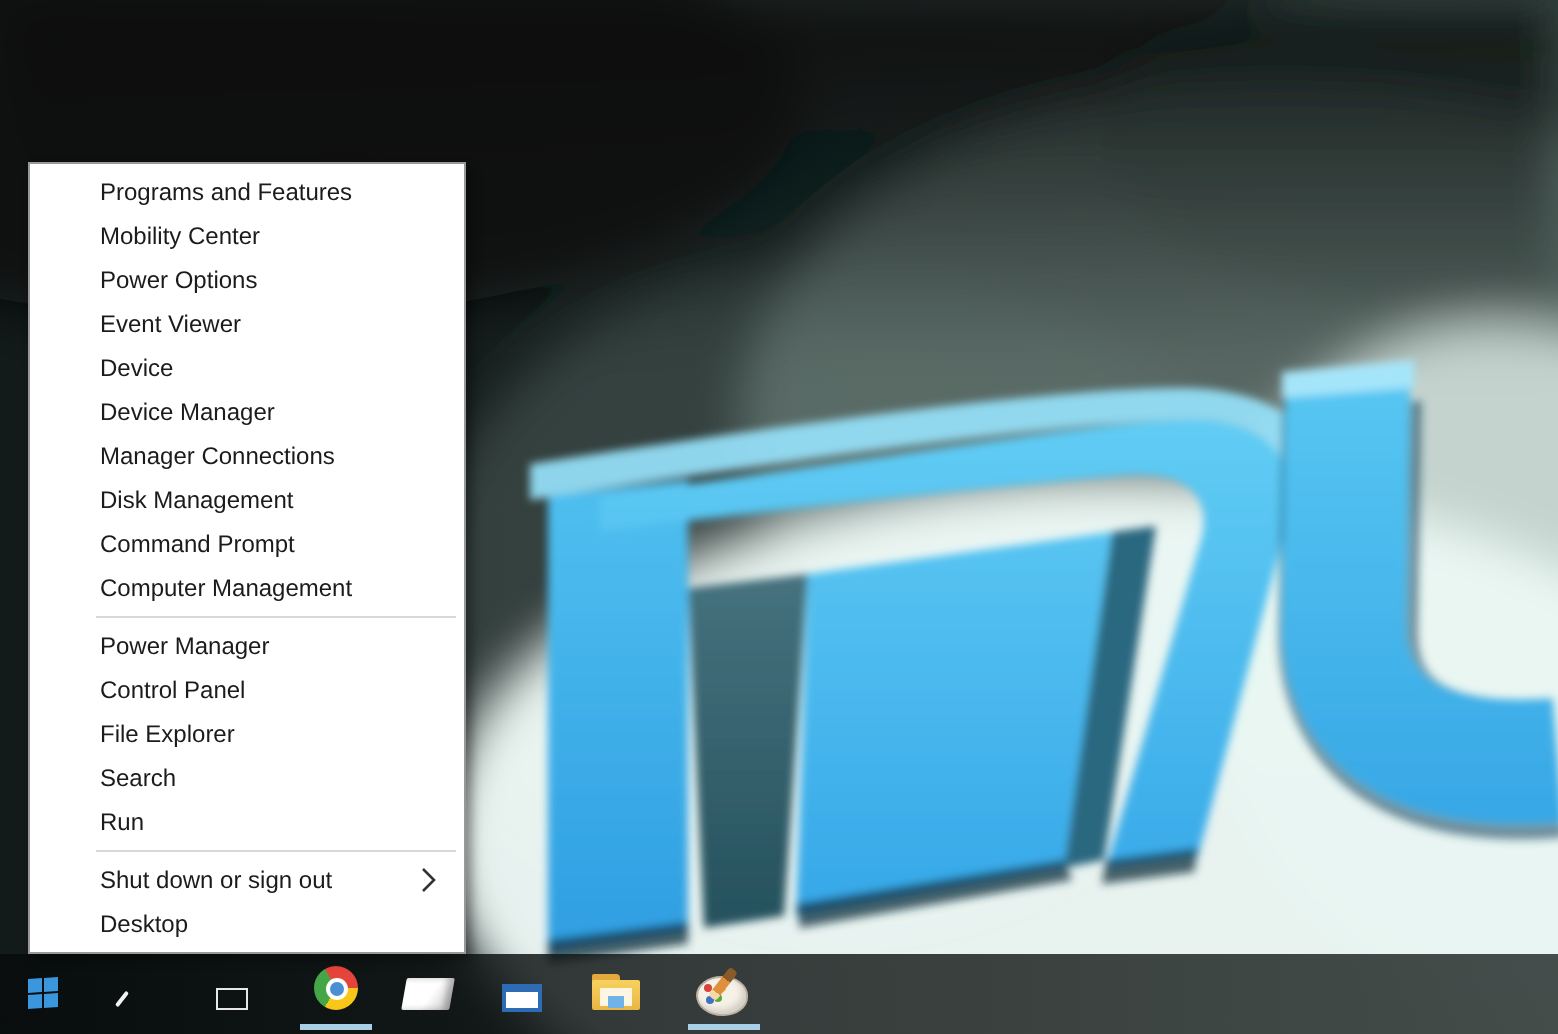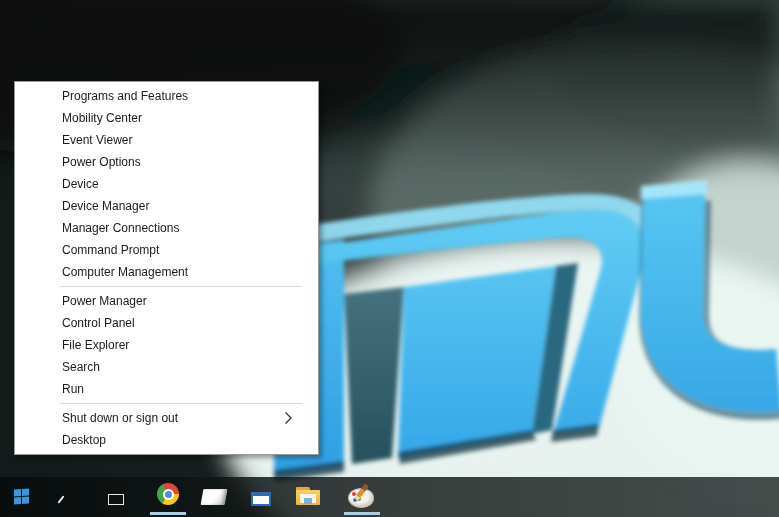--- a/index.html
+++ b/index.html
@@ -47,25 +47,25 @@
   .paint{position:relative;width:26px;height:24px;}
   .paint .palette{position:absolute;left:0;top:4px;width:24px;height:18px;border-radius:50% 50% 48% 52%;background:#f6f1e7;border:1px solid #b9b0a0;box-shadow:inset -2px -2px 3px rgba(0,0,0,.15);}
   .paint .dot{position:absolute;width:4px;height:4px;border-radius:50%;}
   .paint .d1{left:4px;top:8px;background:#d8433a;}
   .paint .d2{left:9px;top:13px;background:#58a83e;}
   .paint .d3{left:5px;top:14px;background:#3f72c4;}
   .paint .d4{left:11px;top:8px;background:#e8c53a;}
   .paint .brush{position:absolute;left:11px;top:-1px;width:5px;height:18px;background:linear-gradient(#8a5a28 0 35%,#e0903c 35% 80%,#f3d9a8 80%);transform:rotate(38deg);border-radius:2px;}
   
   #winx-menu{
-    position:absolute;left:14px;top:81px;width:305px;box-sizing:border-box;z-index:5;
+    position:absolute;left:14px;top:81px;width:219px;box-sizing:border-box;z-index:5;
     background:var(--c-menubg,#ffffff);
     border:1px solid var(--c-menuborder,#989898);
     box-shadow:3px 3px 5px rgba(0,0,0,.35);
-    padding:3px 12px;
+    padding:3px 0;
   }
   .menu-item{
     height:22px;line-height:22px;
     padding-left:35px;margin-right:3px;
     font-size:12px;color:var(--c-menutext,#1b1b1b);
     white-space:nowrap;position:relative;cursor:default;
   }
   .menu-item.highlighted{background:var(--c-highlight,#e8e8e8);}
   .menu-sep{
     border-top:1px solid var(--c-separator,#d8d8d8);
@@ -189,25 +189,26 @@
         <div class="brush"></div>
       </div>
   </div>
   <div class="tb-underline" style="left:150px"></div>
   <div class="tb-underline" style="left:344px"></div>
 </div>
 
 <div id="winx-menu">
     <div class="menu-item"><span>Programs and Features</span></div>
     <div class="menu-item"><span>Mobility Center</span></div>
+    <div class="menu-item"><span>Power Options</span></div>
     <div class="menu-item"><span>Event Viewer</span></div>
-    <div class="menu-item"><span>Power Options</span></div>
     <div class="menu-item"><span>Device</span></div>
     <div class="menu-item"><span>Device Manager</span></div>
     <div class="menu-item"><span>Manager Connections</span></div>
+    <div class="menu-item"><span>Disk Management</span></div>
     <div class="menu-item"><span>Command Prompt</span></div>
     <div class="menu-item"><span>Computer Management</span></div>
     <div class="menu-sep"></div>
     <div class="menu-item"><span>Power Manager</span></div>
     <div class="menu-item"><span>Control Panel</span></div>
     <div class="menu-item"><span>File Explorer</span></div>
     <div class="menu-item"><span>Search</span></div>
     <div class="menu-item"><span>Run</span></div>
     <div class="menu-sep"></div>
     <div class="menu-item"><span>Shut down or sign out</span><svg class="chevron" viewBox="0 0 9 14">

